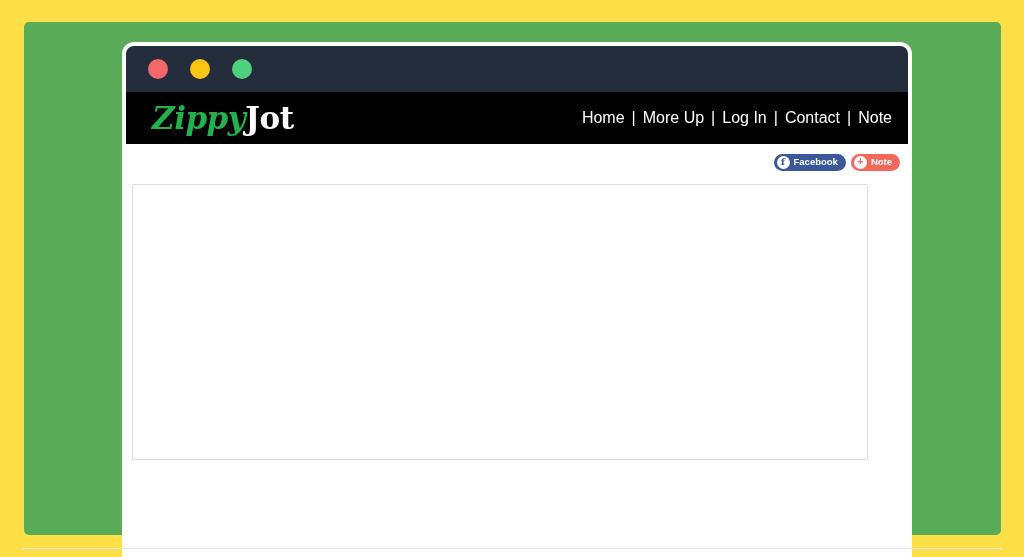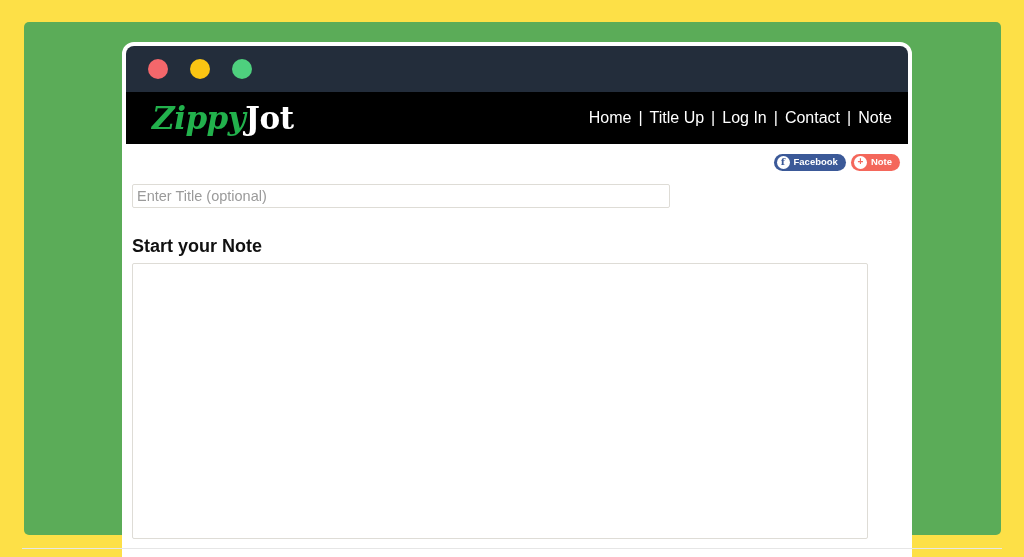--- a/index.html
+++ b/index.html
@@ -214,21 +214,21 @@
     </div>
 
     <div id="site-navbar">
       <div id="brand-logo">
         <span id="brand-zippy">Zippy</span><span id="brand-jot">Jot</span>
       </div>
 
       <nav id="main-nav">
         <a class="nav-link" href="#">Home</a>
         <span class="nav-sep">|</span>
-        <a class="nav-link" href="#">Title Up</a>
+        <a class="nav-link" href="#">More Up</a>
         <span class="nav-sep">|</span>
         <a class="nav-link" href="#">Log In</a>
         <span class="nav-sep">|</span>
         <a class="nav-link" href="#">Contact</a>
         <span class="nav-sep">|</span>
         <a class="nav-link" href="#">Note</a>
       </nav>
     </div>
 
     <div id="share-bar">
@@ -236,22 +236,20 @@
         <span class="share-glyph">f</span>
         <span>Facebook</span>
       </button>
       <button class="share-btn" id="share-more">
         <span class="share-glyph">+</span>
         <span>Note</span>
       </button>
     </div>
 
     <div id="page-body">
-      <input id="title-input" type="text" placeholder="Enter Title (optional)" style="">
-
-      <h2 class="field-label" id="note-label">Start your Note</h2>
+
       <textarea id="note-textarea" placeholder="" style=""></textarea>
     </div>
 
   </div>
 
   <div id="bottom-rule"></div>
 </div>
 
 </body></html>

